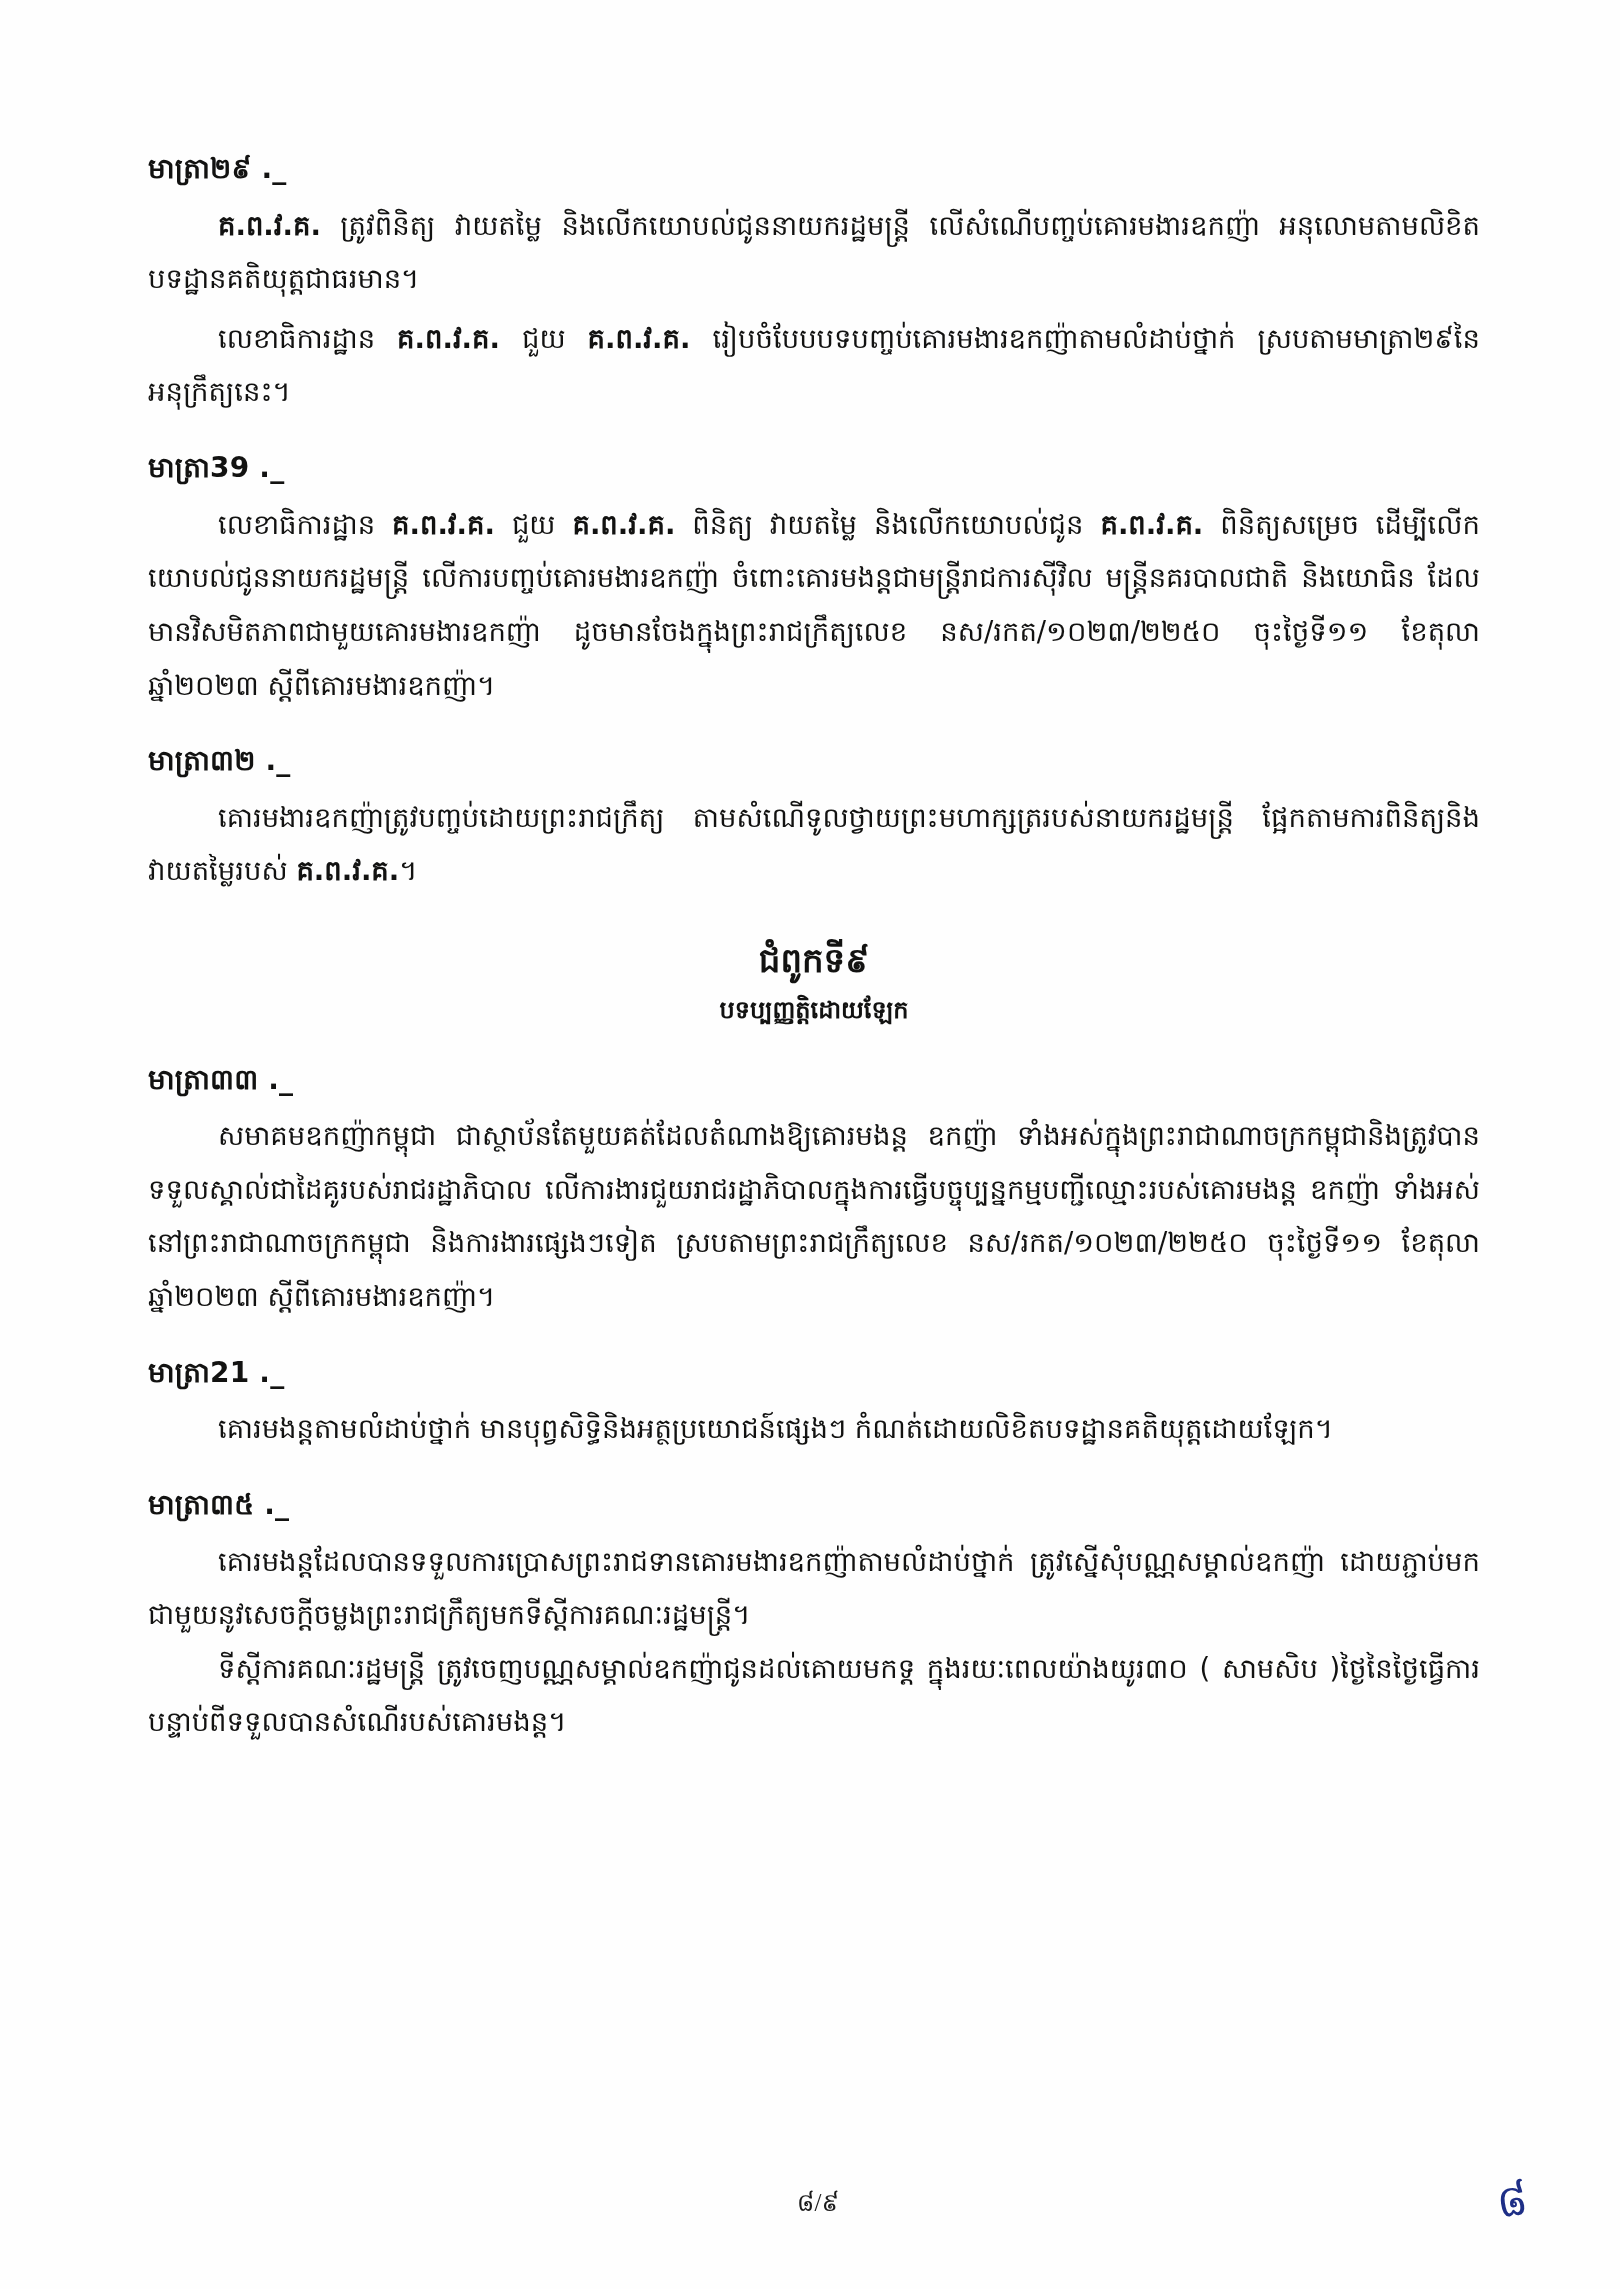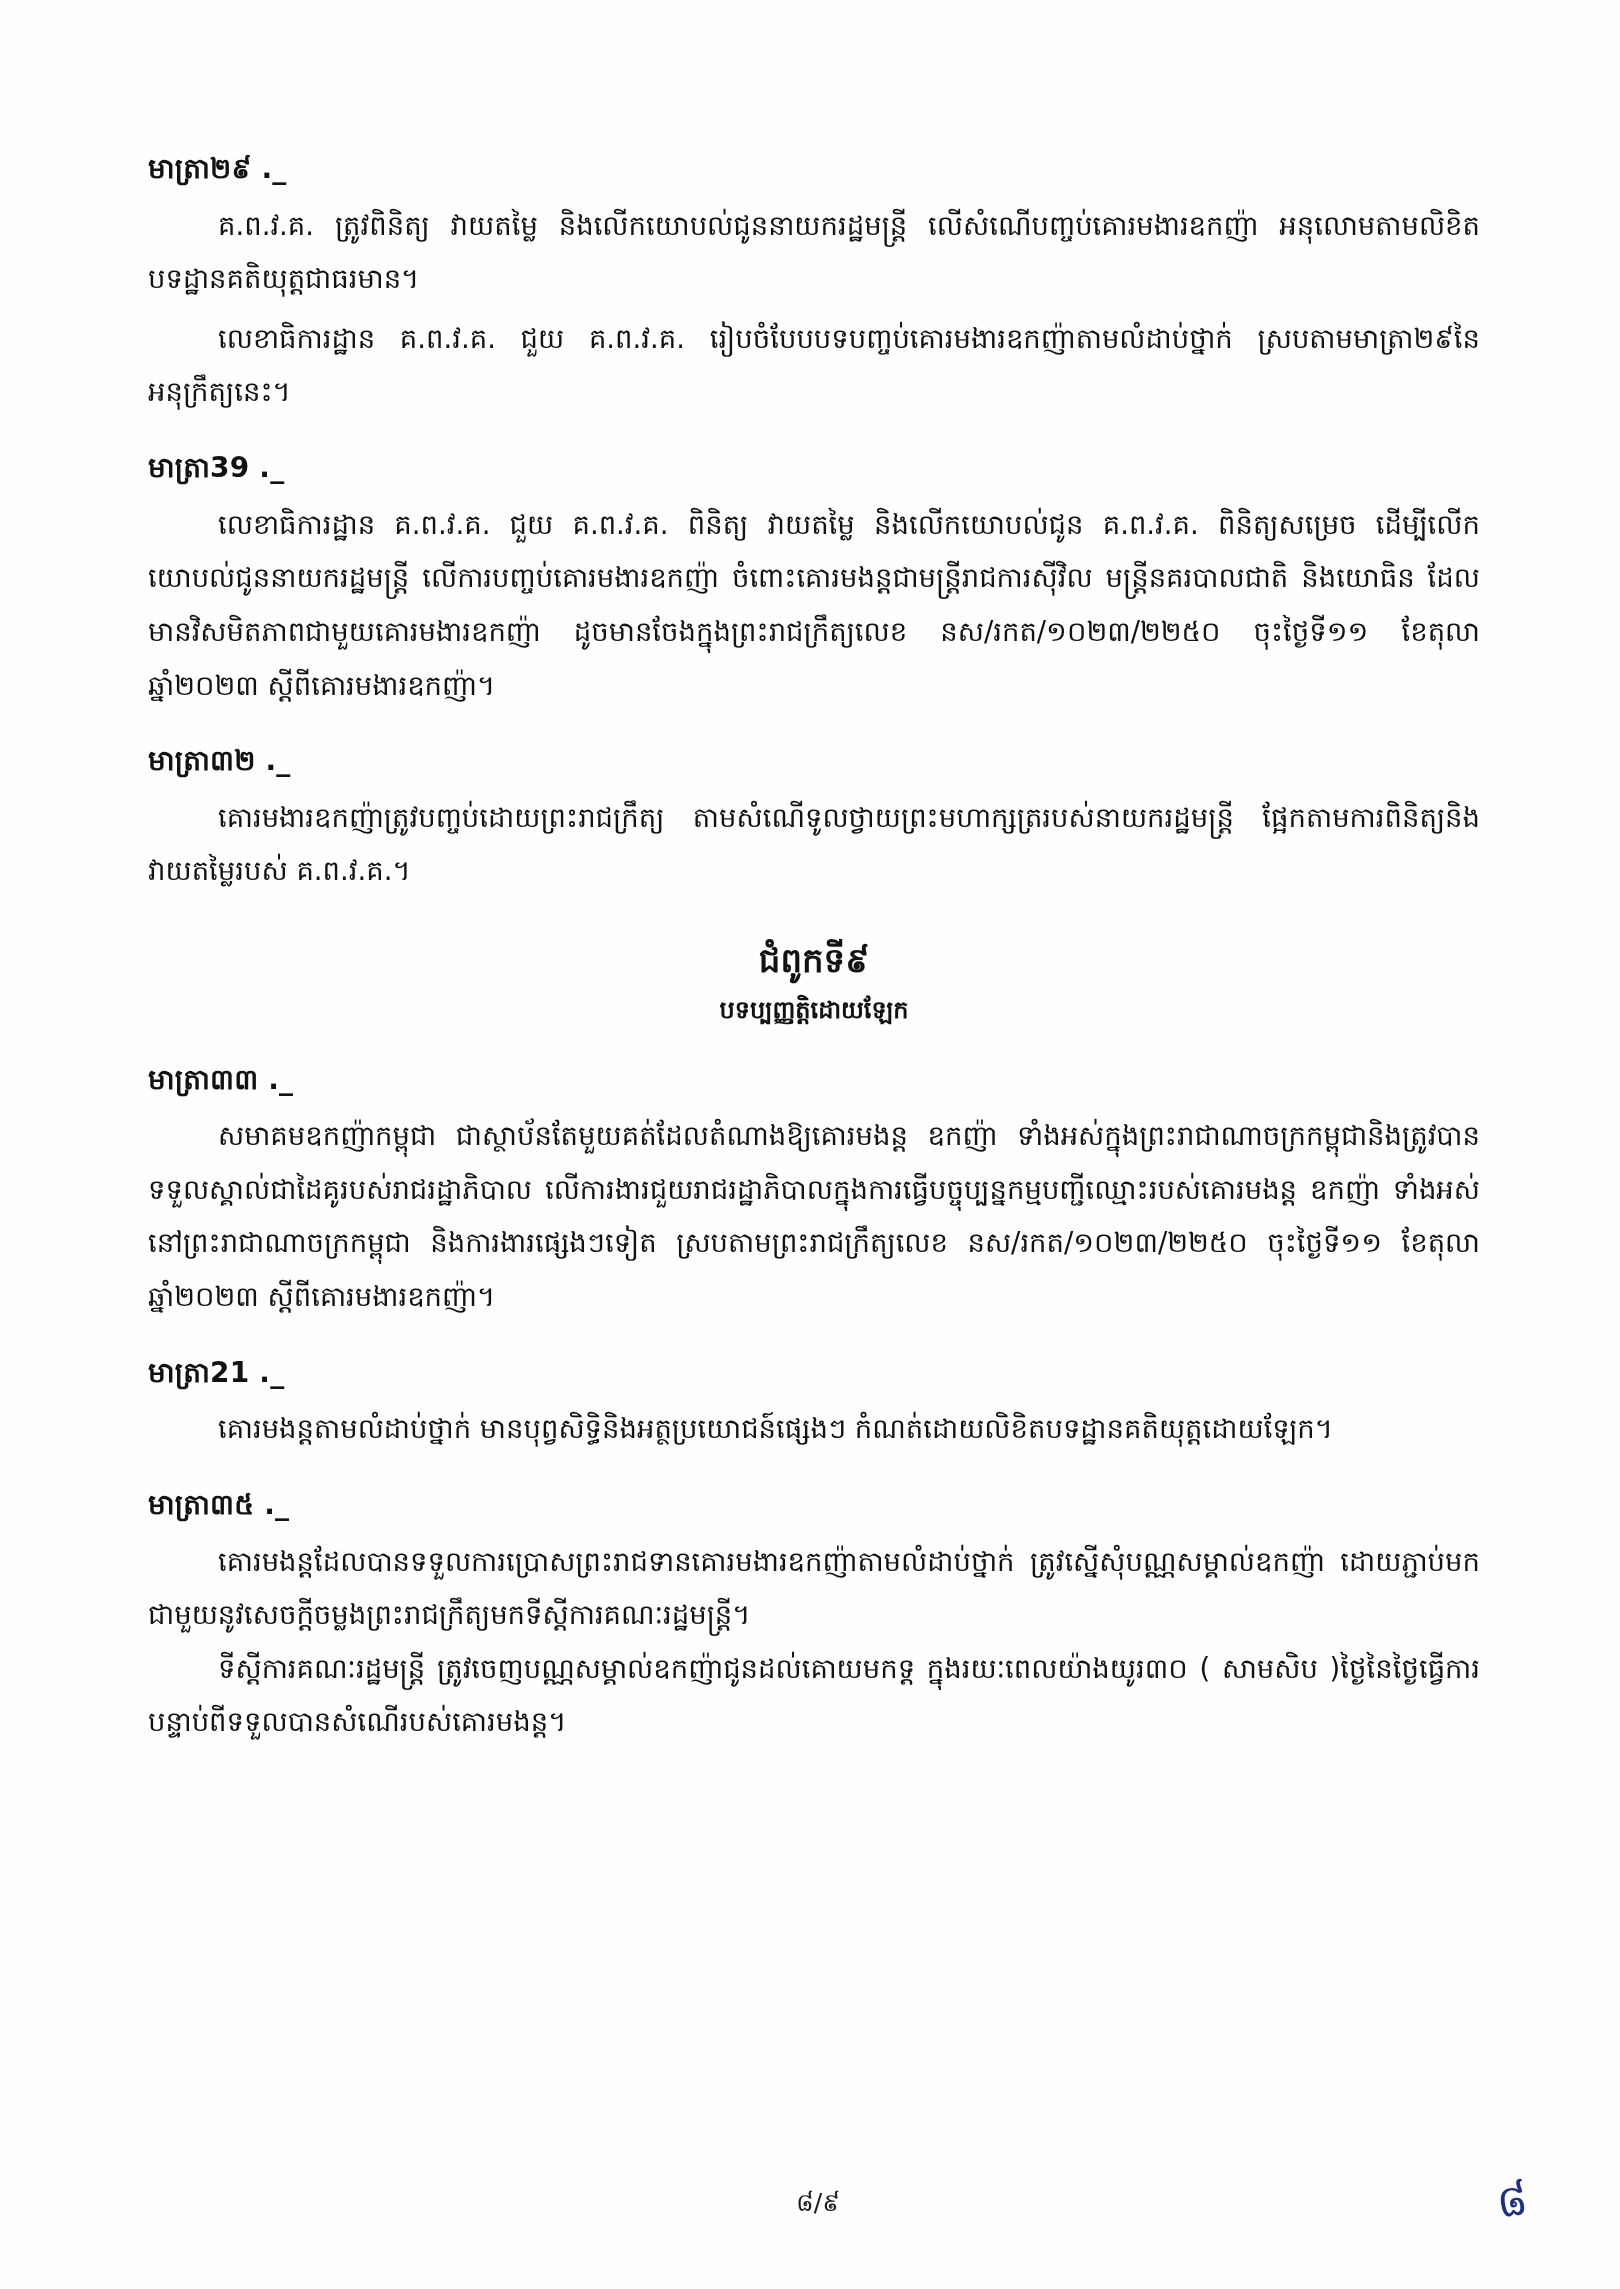--- a/index.html
+++ b/index.html
@@ -38,21 +38,21 @@
     font-size: 28px;
     letter-spacing: 0.2px;
     margin-top: 22px;
     margin-bottom: 2px;
   }
   .para {
     text-indent: 70px;
     margin: 0;
   }
   b, .b {
-    font-weight: normal;
+    font-weight: bold;
   }
   .chapter-block {
     text-align: center;
     margin: 34px 0 20px 0;
   }
   .chapter-title {
     font-weight: bold;
     font-size: 34px;
     line-height: 1.7;
   }
@@ -62,20 +62,21 @@
     line-height: 1.7;
   }
   .footer {
     position: absolute;
     left: 16px;
     right: 0;
     bottom: 66px;
     text-align: center;
     font-size: 25px;
     color: #1a1a1a;
+    font-family: Liberation Serif, serif;
   }
   .page-stamp {
     position: absolute;
     right: 92px;
     bottom: 52px;
     font-size: 44px;
     color: #1d2e86;
     font-family: "DejaVu Serif", "Liberation Serif", serif;
     transform: rotate(-8deg);
   }

